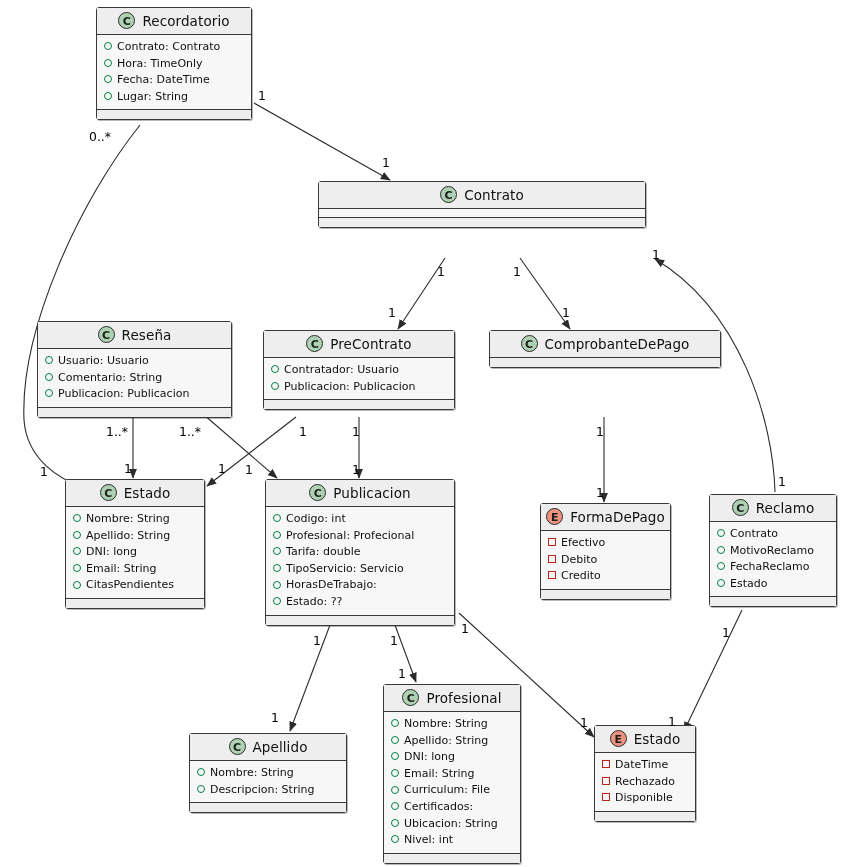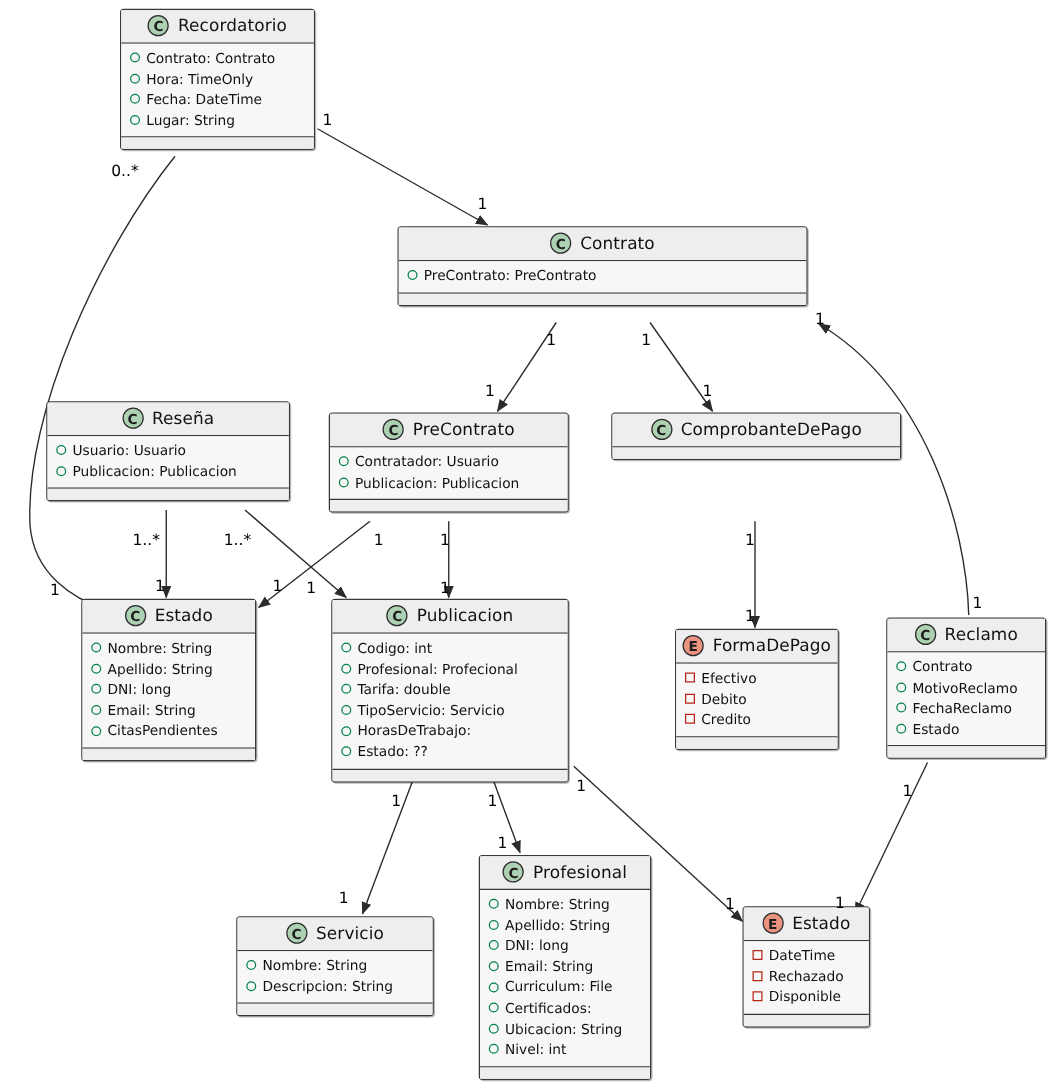--- a/index.html
+++ b/index.html
@@ -179,36 +179,36 @@
           </div>
         </div>
         <div class="node-footer"></div>
       </div>
       <div class="uml-node" style="left: 318px; top: 181px; width: 328px;">
         <div class="node-header">
           <span class="stereotype class-mark">C</span>
           <span class="node-title">Contrato</span>
         </div>
         <div class="node-body">
-          <div class="member">
-            <span class="bullet-circle"></span>
-            <span>PreContrato: PreContrato</span>
-          </div>
         </div>
         <div class="node-footer"></div>
       </div>
       <div class="uml-node" style="left: 37px; top: 321px; width: 195px;">
         <div class="node-header">
           <span class="stereotype class-mark">C</span>
           <span class="node-title">Reseña</span>
         </div>
         <div class="node-body">
           <div class="member">
             <span class="bullet-circle"></span>
             <span>Usuario: Usuario</span>
+          </div>
+          <div class="member">
+            <span class="bullet-circle"></span>
+            <span>Comentario: String</span>
           </div>
           <div class="member">
             <span class="bullet-circle"></span>
             <span>Publicacion: Publicacion</span>
           </div>
         </div>
         <div class="node-footer"></div>
       </div>
       <div class="uml-node" style="left: 263px; top: 330px; width: 192px;">
         <div class="node-header">
@@ -338,21 +338,21 @@
           <div class="member">
             <span class="bullet-circle"></span>
             <span>Estado</span>
           </div>
         </div>
         <div class="node-footer"></div>
       </div>
       <div class="uml-node" style="left: 189px; top: 733px; width: 158px;">
         <div class="node-header">
           <span class="stereotype class-mark">C</span>
-          <span class="node-title">Servicio</span>
+          <span class="node-title">Apellido</span>
         </div>
         <div class="node-body">
           <div class="member">
             <span class="bullet-circle"></span>
             <span>Nombre: String</span>
           </div>
           <div class="member">
             <span class="bullet-circle"></span>
             <span>Descripcion: String</span>
           </div>

